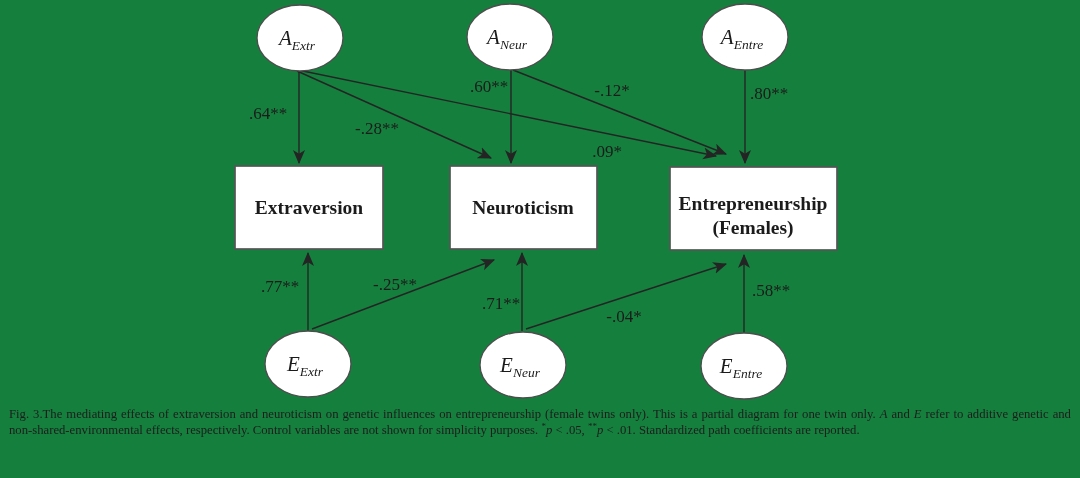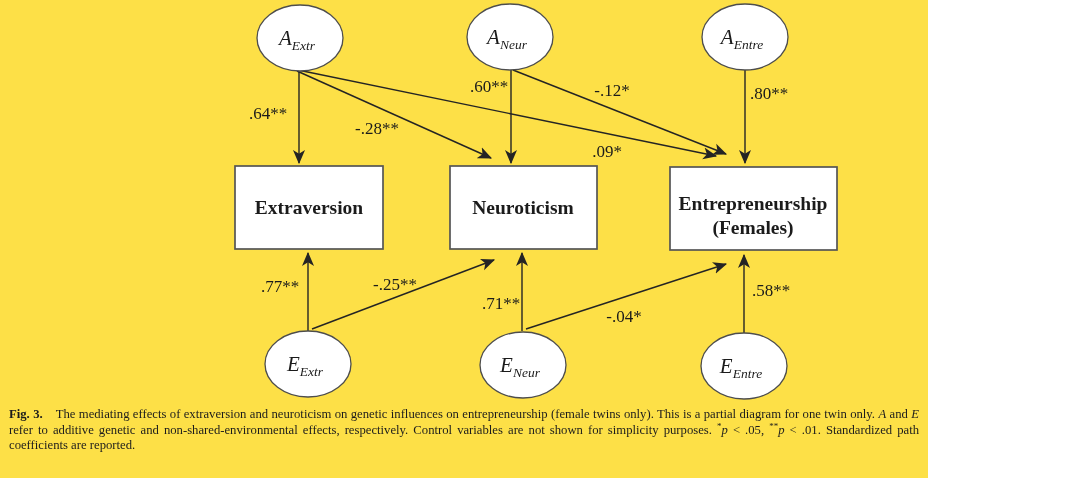--- a/index.html
+++ b/index.html
@@ -1,39 +1,39 @@
 <!DOCTYPE html>
 <html><head>
 <meta charset="utf-8">
 <style>
   html,body{margin:0;padding:0;background:#ffffff;}
   body{
     width:1080px;height:478px;overflow:hidden;
     font-family:"Liberation Serif","DejaVu Serif",serif;
     color:#1b1b1b;
   }
-  .figure-wrap{width:928px;height:478px;position:relative;background:#fde047;}
+  .figure-wrap{width:1080px;height:478px;position:relative;background:#15803d;}
   svg{display:block;}
   svg text{fill:#1b1b1b;}
   .coef{font-size:17px;}
   .latent-main{font-size:21px;font-style:italic;}
   .latent-sub{font-size:13.5px;font-style:italic;}
   .box-label{font-size:19.5px;font-weight:bold;}
   .node-shape{fill:#ffffff;stroke:#4d4d4d;}
   .obs-box{fill:#ffffff;stroke:#555555;stroke-width:1.7;}
   .ell{stroke-width:1.3;}
   .arrow{stroke:#242424;stroke-width:1.4;fill:none;}
   .caption{
     margin:5px 9px 0 9px;
     font-size:12.7px;
     line-height:15.6px;
     text-align:justify;
     color:#1c1c1c;
   }
-  .seg-bold{font-weight:bold;margin-right:13px;}
+  .seg-bold{font-weight:normal;margin-right:0;}
   .seg-italic{font-style:italic;}
   .seg-sup{vertical-align:super;font-size:9px;line-height:0;}
 </style>
 </head>
 <body>
 
 <div class="figure-wrap">
 
   <svg width="1080" height="402" viewBox="0 0 1080 402">
     <defs>

